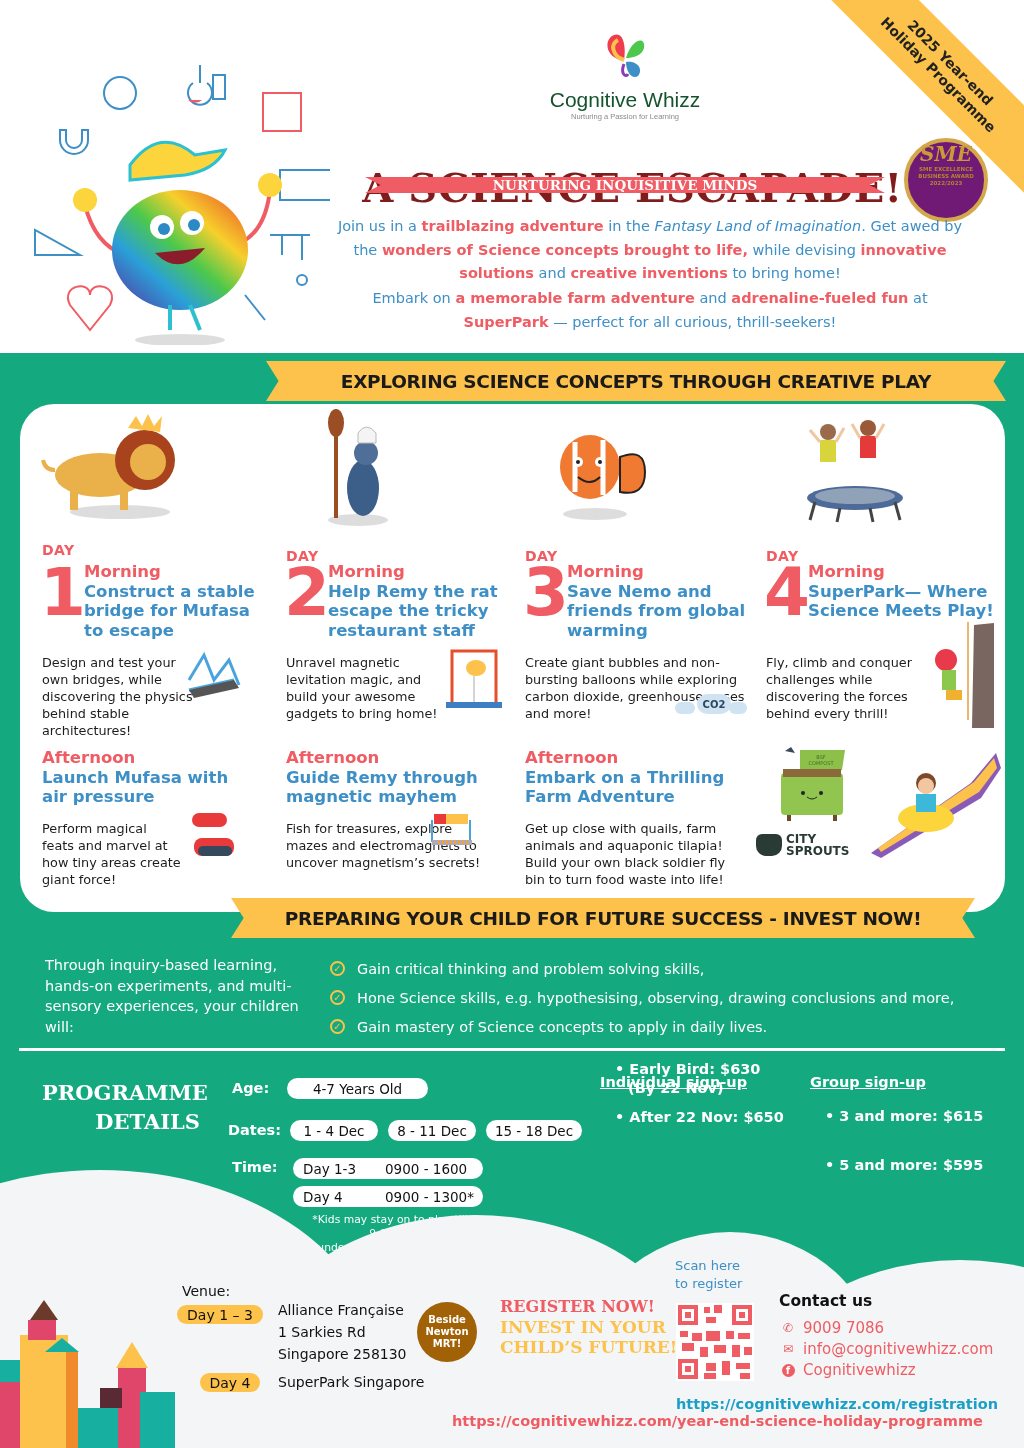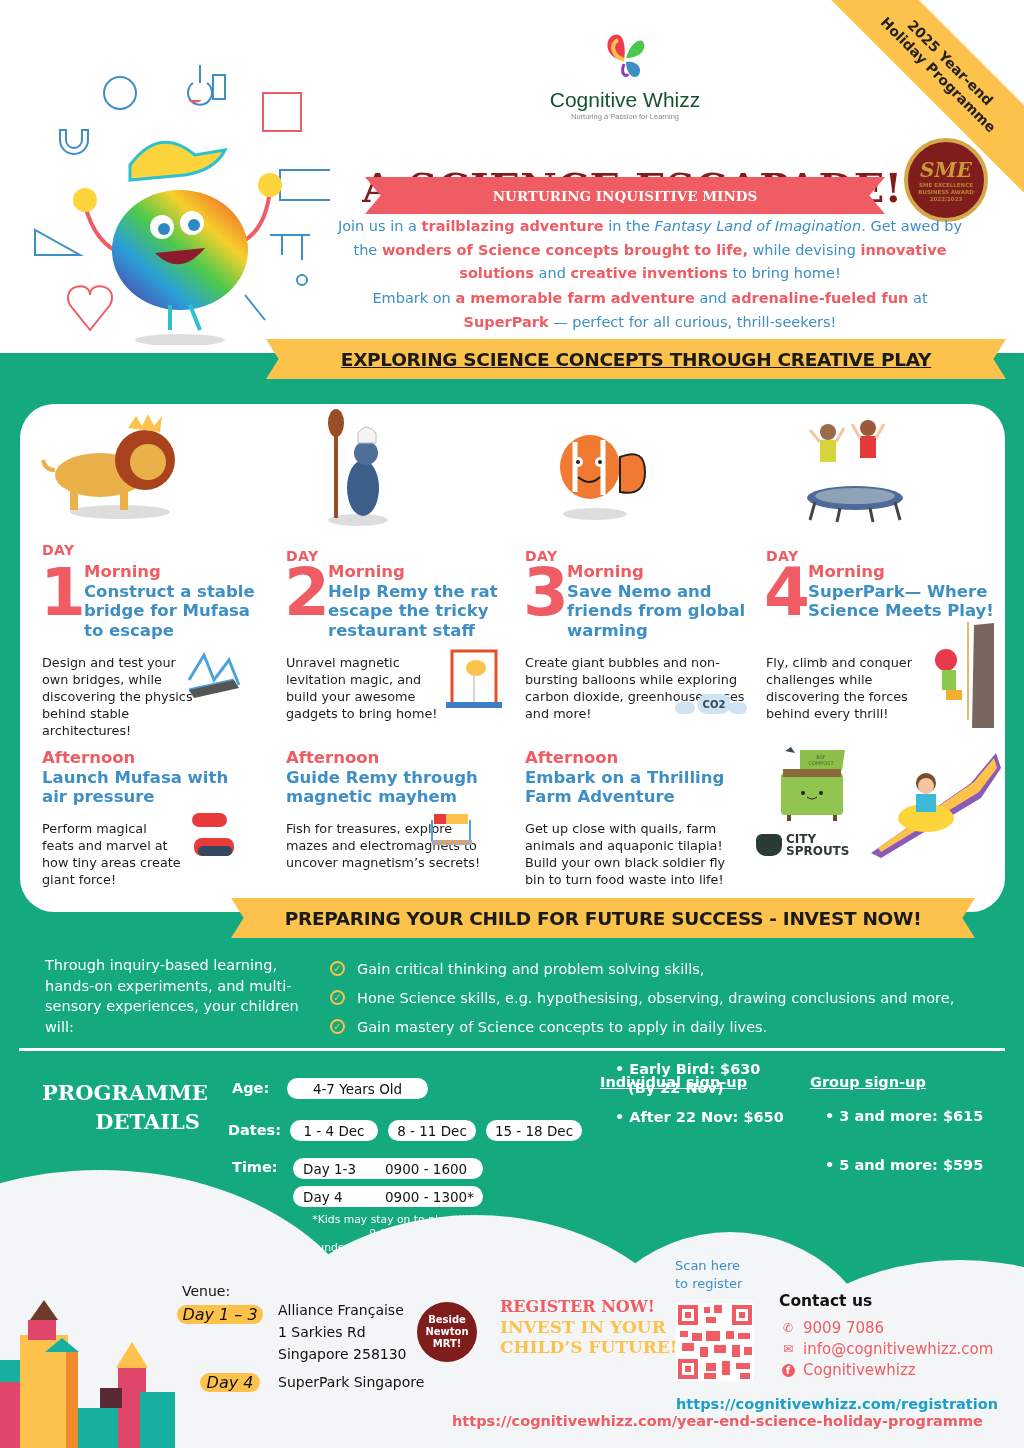--- a/index.html
+++ b/index.html
@@ -24,49 +24,49 @@
   .logo-wrap { left: 545px; top: 30px; width: 160px; text-align: center; }
   .logo-mark { width: 46px; height: 52px; margin: 0 auto; position: relative; }
   .logo-name { font-family: "Liberation Sans", sans-serif; font-size: 21px; color: #14532d; margin-top: 2px; }
   .logo-tag { font-family: "Liberation Sans", sans-serif; font-size: 7.5px; color: #8a8a8a; }
 
   .main-title {
     left: 360px; top: 128px; width: 545px; text-align: center;
     font-family: "DejaVu Serif", serif; font-weight: bold; font-size: 40px; color: #7f1d1d; letter-spacing: 0.5px; margin-top: 36px;
   }
   .subtitle-ribbon {
-    left: 365px; top: 177px; width: 520px; height: 37px;
+    left: 365px; top: 177px; width: 520px; height: 16px;
     background: #ef5c63; color: #fff;
     font-family: "DejaVu Serif", serif; font-weight: bold; font-size: 13.5px;
     display: flex; align-items: center; justify-content: center;
     clip-path: polygon(0 0, 100% 0, 97% 50%, 100% 100%, 0 100%, 3% 50%);
   }
   .award {
     left: 904px; top: 138px; width: 84px; height: 84px; border-radius: 50%;
-    border: 4px solid #d4a74a; background: #7f1d1d;
-    display: flex; flex-direction: column; align-items: center; justify-content: center;
+    border: 4px solid #d4a74a; background: #701a75;
+    display: flex; flex-direction: column; align-items: center; justify-content: flex-start;
     color: #b0862d; font-family: "DejaVu Sans", sans-serif;
   }
   .award .sme { font-family: "DejaVu Serif", serif; font-size: 20px; font-style: italic; font-weight: bold; color: #c89a3a; }
   .award .l { font-size: 5.5px; font-weight: bold; line-height: 7px; }
 
   .intro { left: 335px; top: 215px; width: 630px; text-align: center; font-size: 14.5px; line-height: 23.5px; color: #3d8fc6; }
   .intro .hl { color: #ef5c63; font-weight: bold; }
   .intro .it { font-style: italic; }
   .intro2 { top: 287px; }
 
   
   .green-bg { left: 0; top: 353px; width: 1024px; height: 1095px; background: #14a97e; }
   .banner {
     height: 40px; background: #fcc24b; color: #1a1a1a;
     font-family: "DejaVu Sans", sans-serif; font-weight: bold; font-size: 18.5px;
     display: flex; align-items: center; justify-content: center; letter-spacing: -0.3px;
     clip-path: polygon(0 0, 100% 0, 98.3% 50%, 100% 100%, 0 100%, 1.7% 50%);
   }
-  .banner1 { left: 266px; top: 339px; width: 740px; text-decoration: underline; }
+  .banner1 { left: 266px; top: 361px; width: 740px; }
   .card {
     left: 20px; top: 404px; width: 985px; height: 508px;
     background: #fff; border-radius: 34px;
   }
 
   .hero-art { position: absolute; }
   .day-col { position: absolute; top: 542px; width: 232px; }
   .day-label { font-size: 14px; font-weight: bold; color: #ef5c63; letter-spacing: 0.5px; }
   .day-num { position: absolute; left: -2px; top: 18px; font-size: 66px; font-weight: bold; color: #ef5c63; line-height: 66px; }
   .day-head { margin-left: 42px; margin-top: 4px; font-weight: bold; font-size: 16.5px; line-height: 19.5px; }
@@ -98,23 +98,23 @@
   }
   .pill-time { justify-content: flex-start; padding-left: 10px; }
   .pill-time span.t { position: absolute; left: 92px; }
   .note { left: 290px; top: 1213px; width: 200px; text-align: center; color: #fff; font-size: 10.8px; line-height: 14px; }
   .price-head { color: #fff; font-weight: bold; font-size: 14.5px; text-decoration: underline; }
   .price { color: #fff; font-weight: bold; font-size: 14.5px; line-height: 19px; }
 
   
   .cloud { background: #f4f5f6; border-radius: 50%; position: absolute; }
   .venue-label { left: 182px; top: 1283px; font-size: 14px; color: #111; }
-  .tag-y { position: absolute; background: #fcc24b; color: #111; border-radius: 10px; height: 19px; font-size: 16px; display: flex; align-items: center; justify-content: center; font-style: italic; }
+  .tag-y { position: absolute; background: #fcc24b; color: #111; border-radius: 10px; height: 19px; font-size: 14px; display: flex; align-items: center; justify-content: center; }
   .venue-text { font-size: 14px; color: #111; line-height: 22px; }
-  .mrt { left: 417px; top: 1302px; width: 60px; height: 60px; border-radius: 50%; background: #7f1d1d; color: #fff; font-size: 10px; font-weight: bold; line-height: 12px; display: flex; flex-direction: column; align-items: center; justify-content: center; }
+  .mrt { left: 417px; top: 1302px; width: 60px; height: 60px; border-radius: 50%; background: #a16207; color: #fff; font-size: 10px; font-weight: bold; line-height: 12px; display: flex; flex-direction: column; align-items: center; justify-content: center; }
   .reg { left: 500px; top: 1297px; font-family: "DejaVu Serif", serif; font-weight: bold; line-height: 20px; }
   .reg .r1 { color: #ef5c63; font-size: 16px; }
   .reg .r2 { color: #fcc24b; font-size: 17px; }
   .scan { left: 675px; top: 1257px; font-size: 13px; line-height: 18px; color: #3d8fc6; }
   .qr { left: 676px; top: 1303px; width: 78px; height: 78px; }
   .contact-title { left: 779px; top: 1292px; font-weight: bold; font-size: 15.5px; color: #111; }
   .contact-row { position: absolute; left: 781px; display: flex; align-items: center; font-size: 15px; color: #ef5c63; }
   .contact-row .ic { width: 14px; margin-right: 8px; text-align: center; font-size: 12px; }
   .url1 { left: 676px; top: 1396px; font-weight: bold; font-size: 14.5px; color: #1b9fc6; }
   .url2 { left: 452px; top: 1413px; font-weight: bold; font-size: 14.5px; color: #ef5c63; }

